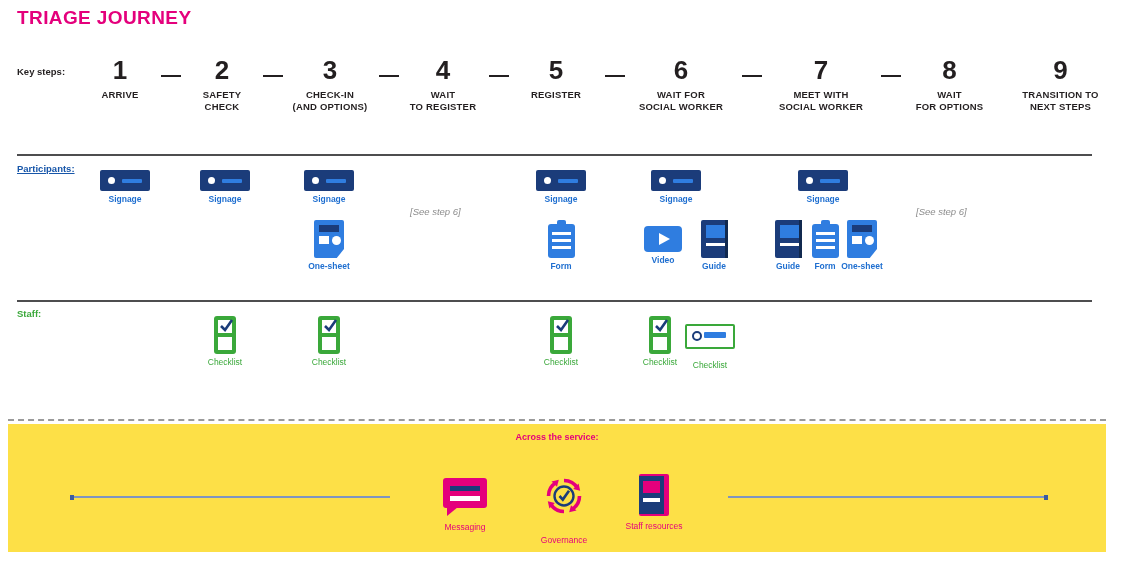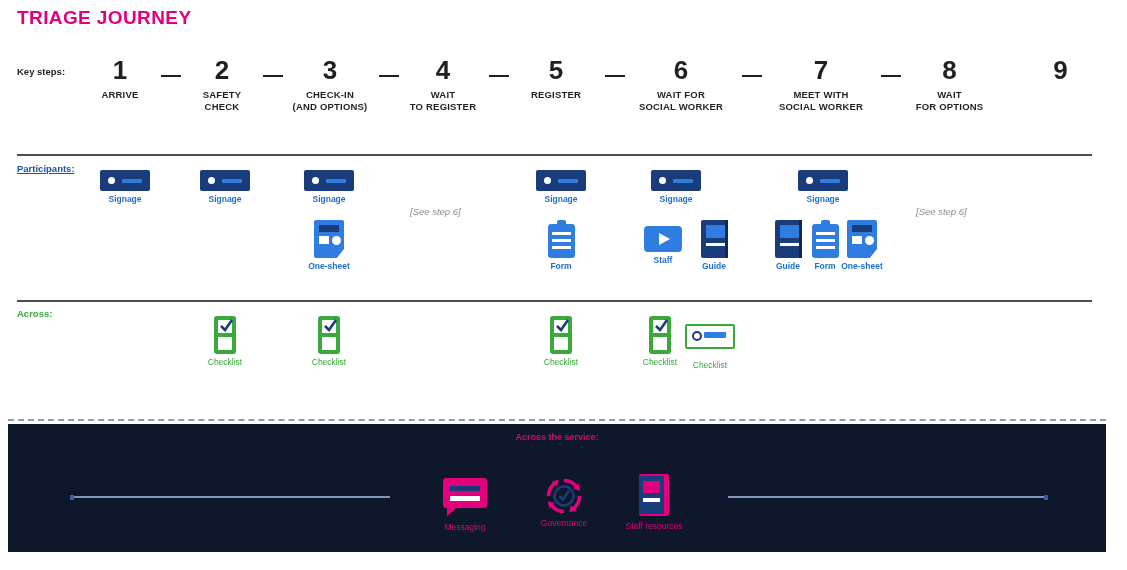--- a/index.html
+++ b/index.html
@@ -154,21 +154,21 @@
   .ico-template .ci { position: absolute; left: 5px; top: 5px; width: 6px; height: 6px; border: 2px solid #1b3c7a; border-radius: 50%; }
   .ico-template .bar { position: absolute; left: 17px; top: 6px; width: 22px; height: 6px; background: #2f7de0; border-radius: 1px; }
 
   
   #across-panel {
     position: absolute;
     left: 8px;
     top: 424px;
     width: 1098px;
     height: 128px;
-    background: #0f172a;
+    background: #fde047;
   }
   #across-dashed {
     position: absolute;
     left: 8px;
     top: 419px;
     width: 1098px;
     height: 0;
     border-top: 2px dashed #9a9a9a;
   }
   #across-label {
@@ -263,20 +263,22 @@
   <div class="step-arrow" style="left:881px;width:20px;"></div>
 
   <div class="step" style="left:902px;width:95px;">
     <div class="step-num">8</div>
     <div class="step-label">WAIT
 FOR OPTIONS</div>
   </div>
 
   <div class="step" style="left:1003px;width:115px;">
     <div class="step-num">9</div>
+    <div class="step-label">TRANSITION TO
+NEXT STEPS</div>
   </div>
 </div>
 
 <div class="rule" style="top:154px;"></div>
 <div class="row-label" id="participants-label" style="top:163px;text-decoration:underline;">Participants:</div>
 
 <div class="cell" style="left:95px;top:170px;width:60px;">
   <div class="icon ico-signage">
       <div class="dot"></div>
       <div class="bar"></div>
@@ -333,21 +335,21 @@
   <div class="icon ico-signage">
       <div class="dot"></div>
       <div class="bar"></div>
     </div>
   <div class="icon-caption cap-blue">Signage</div>
 </div>
 <div class="cell" style="left:639px;top:226px;width:48px;">
   <div class="icon ico-video">
       <div class="play"></div>
     </div>
-  <div class="icon-caption cap-blue">Staff</div>
+  <div class="icon-caption cap-blue">Video</div>
 </div>
 <div class="cell" style="left:690px;top:220px;width:48px;">
   <div class="icon ico-guide">
       <div class="screen"></div>
       <div class="ln"></div>
       <div class="spine"></div>
     </div>
   <div class="icon-caption cap-blue">Guide</div>
 </div>
 
@@ -382,21 +384,21 @@
       <div class="topbar"></div>
       <div class="sq"></div>
       <div class="ci"></div>
   </div>
   <div class="icon-caption cap-blue">One-sheet</div>
 </div>
 
 <div class="note" style="left:916px;top:206px;">[See step 6]</div>
 
 <div class="rule" style="top:300px;"></div>
-<div class="row-label" id="staff-label" style="top:308px;">Across:</div>
+<div class="row-label" id="staff-label" style="top:308px;">Staff:</div>
 
 <div class="cell" style="left:199px;top:316px;width:52px;">
   <div class="icon ico-check">
     <div class="bx top"></div>
       <div class="bx bot"></div>
     <svg class="tick" viewBox="0 0 15 15">
       <polyline points="2,8 6,12 13,2" fill="none" stroke="#1b3c7a" stroke-width="2.6"></polyline>
     </svg>
   </div>
   <div class="icon-caption cap-green">Checklist</div>
@@ -468,21 +470,21 @@
         <path d="M35.5 20 A15.5 15.5 0 0 1 27.7 33.5" fill="none" stroke="#e4007c" stroke-width="3.6"></path>
         <polygon points="32.5,34.6 25.2,36.2 27.0,29.2" fill="#e4007c"></polygon>
         <path d="M20 35.5 A15.5 15.5 0 0 1 6.5 27.7" fill="none" stroke="#e4007c" stroke-width="3.6"></path>
         <polygon points="5.4,32.5 3.8,25.2 10.8,27.0" fill="#e4007c"></polygon>
         <path d="M4.5 20 A15.5 15.5 0 0 1 12.3 6.5" fill="none" stroke="#e4007c" stroke-width="3.6"></path>
         <polygon points="7.5,5.4 14.8,3.8 13.0,10.8" fill="#e4007c"></polygon>
         <circle cx="20" cy="20" r="9.5" fill="none" stroke="#1b3c7a" stroke-width="2.4"></circle>
         <polyline points="15.5,20 18.8,23.6 25,14.8" fill="none" stroke="#1b3c7a" stroke-width="2.6"></polyline>
       </svg>
     </div>
-    <div class="icon-caption cap-pink" style="margin-top:2px;">Governance</div>
+    <div class="icon-caption cap-pink" style="margin-top:19px;">Governance</div>
   </div>
 
   <div class="cell" style="left:585px;top:50px;width:122px;">
     <div class="icon ico-staffres">
       <div class="back"></div>
         <div class="front"></div>
         <div class="screen"></div>
         <div class="ln"></div>
     </div>
     <div class="icon-caption cap-pink" style="margin-top:5px;">Staff resources</div>

